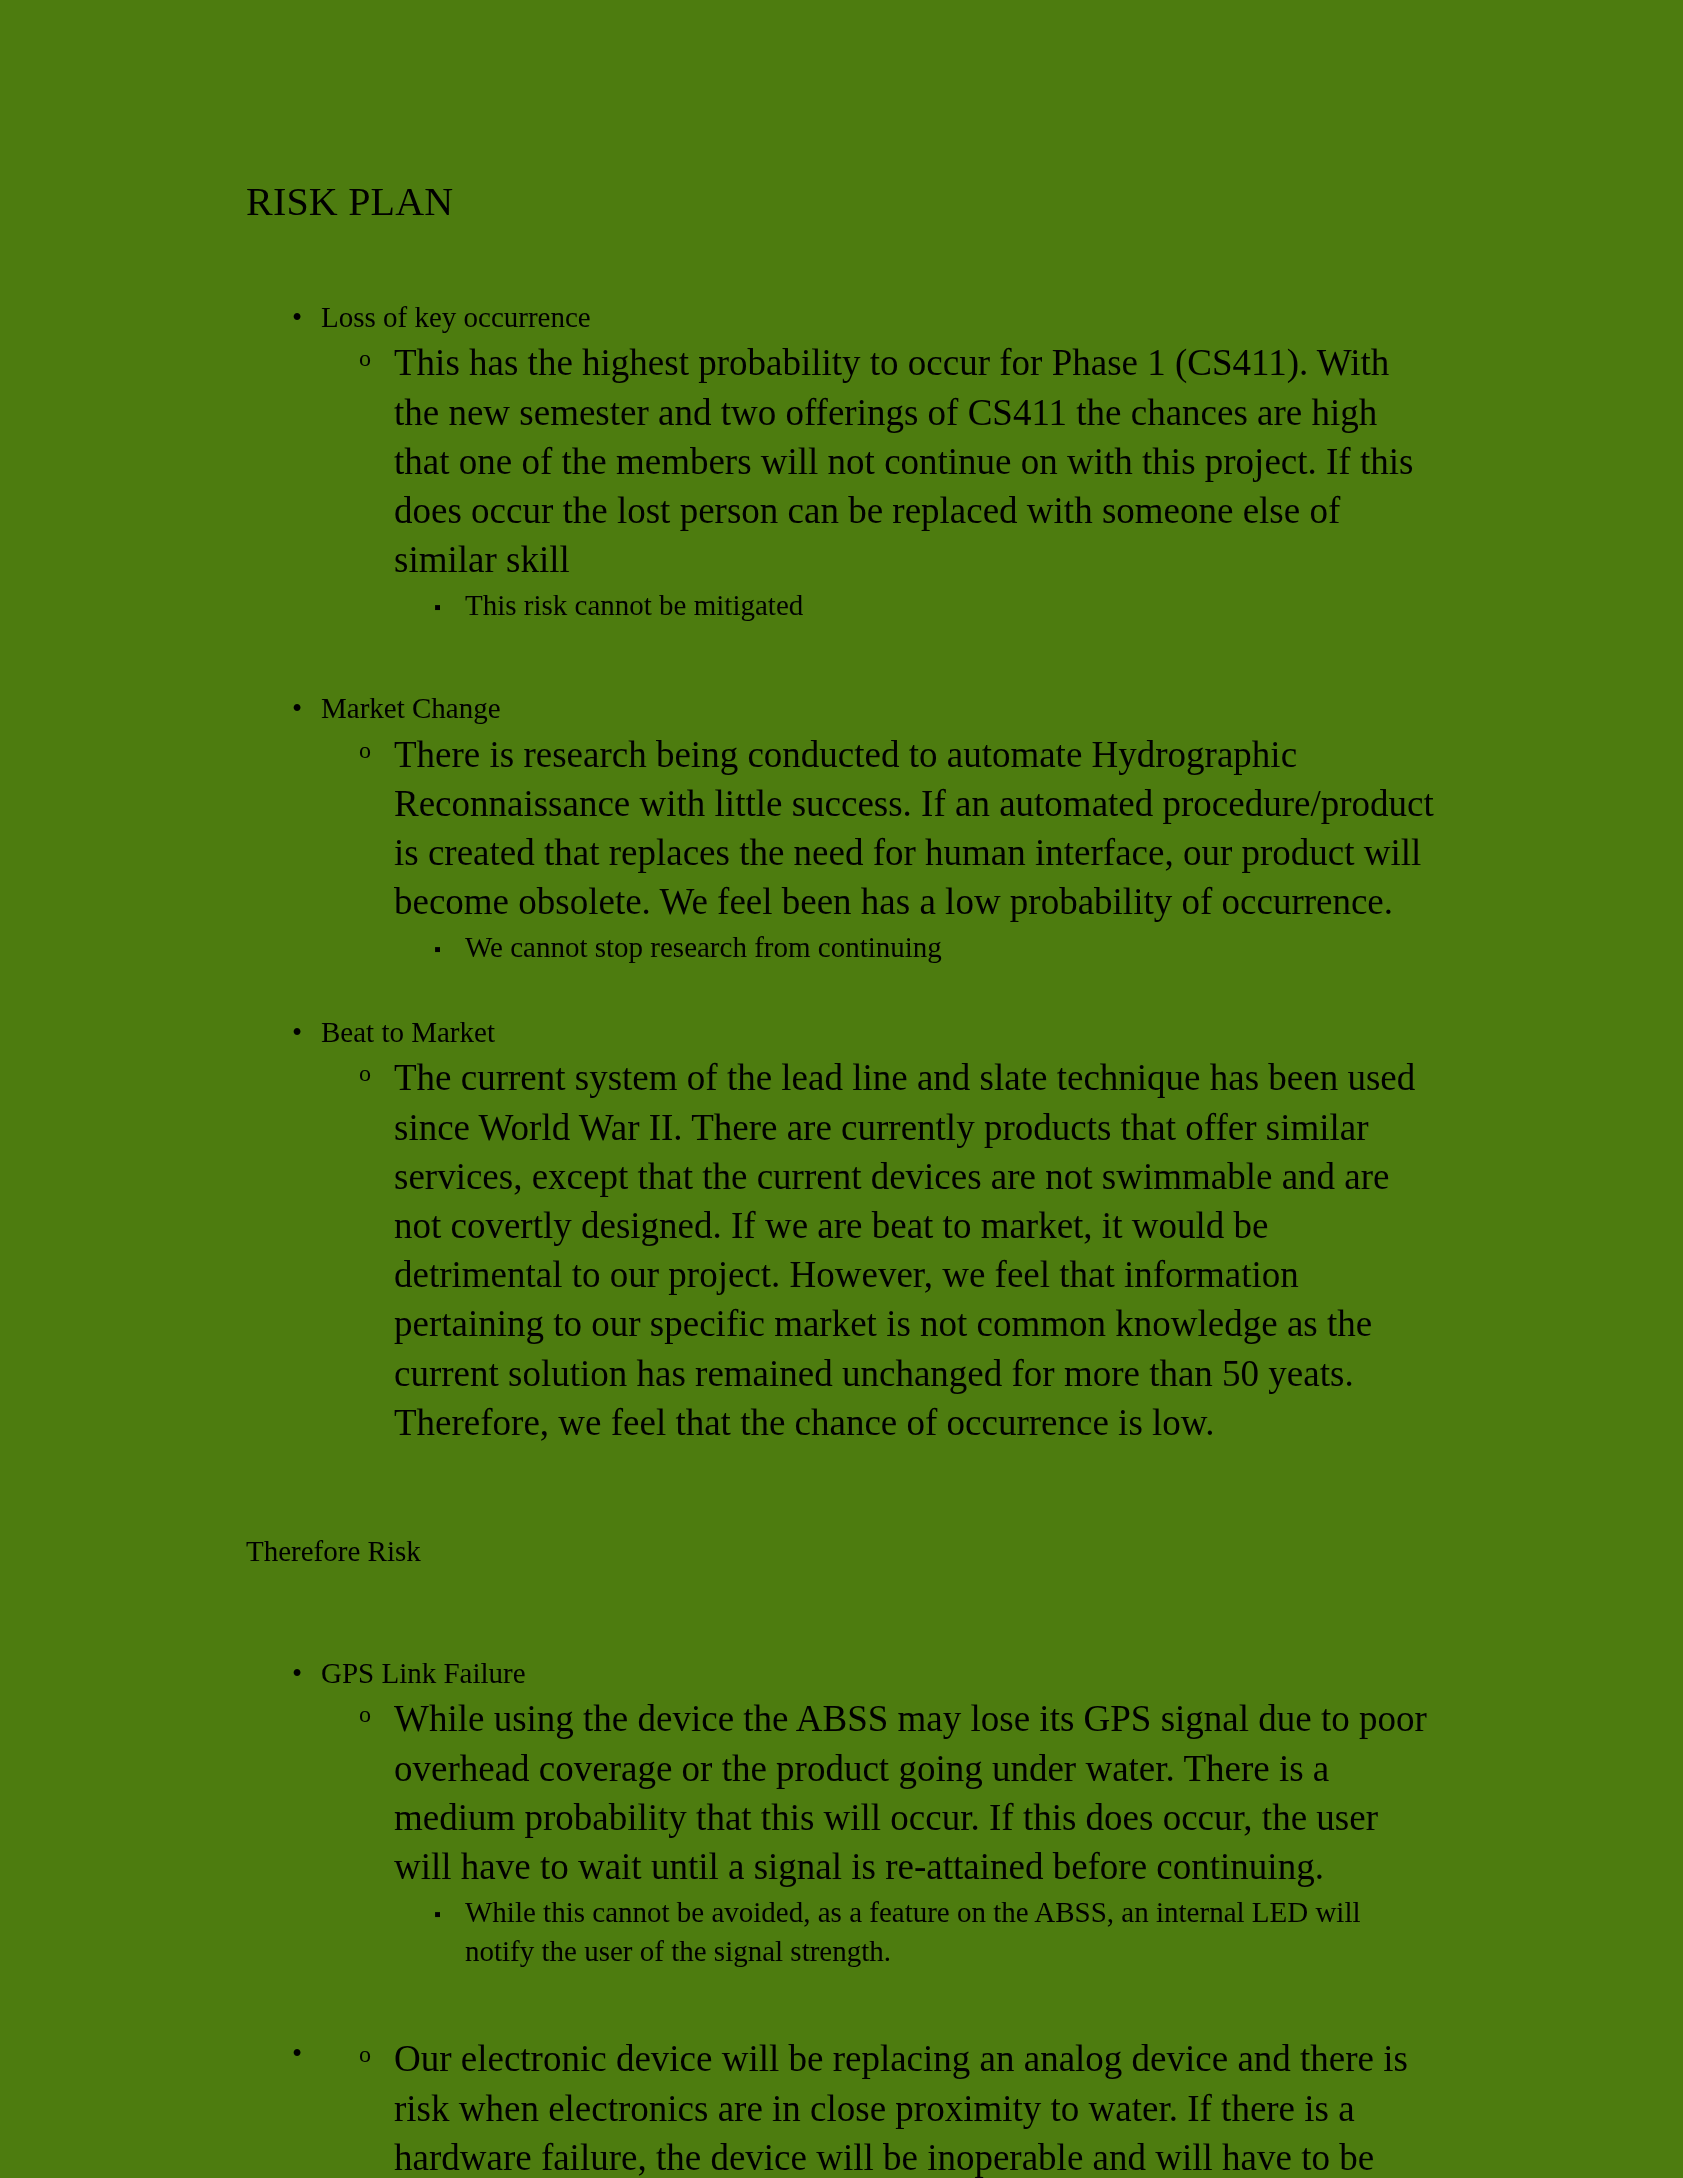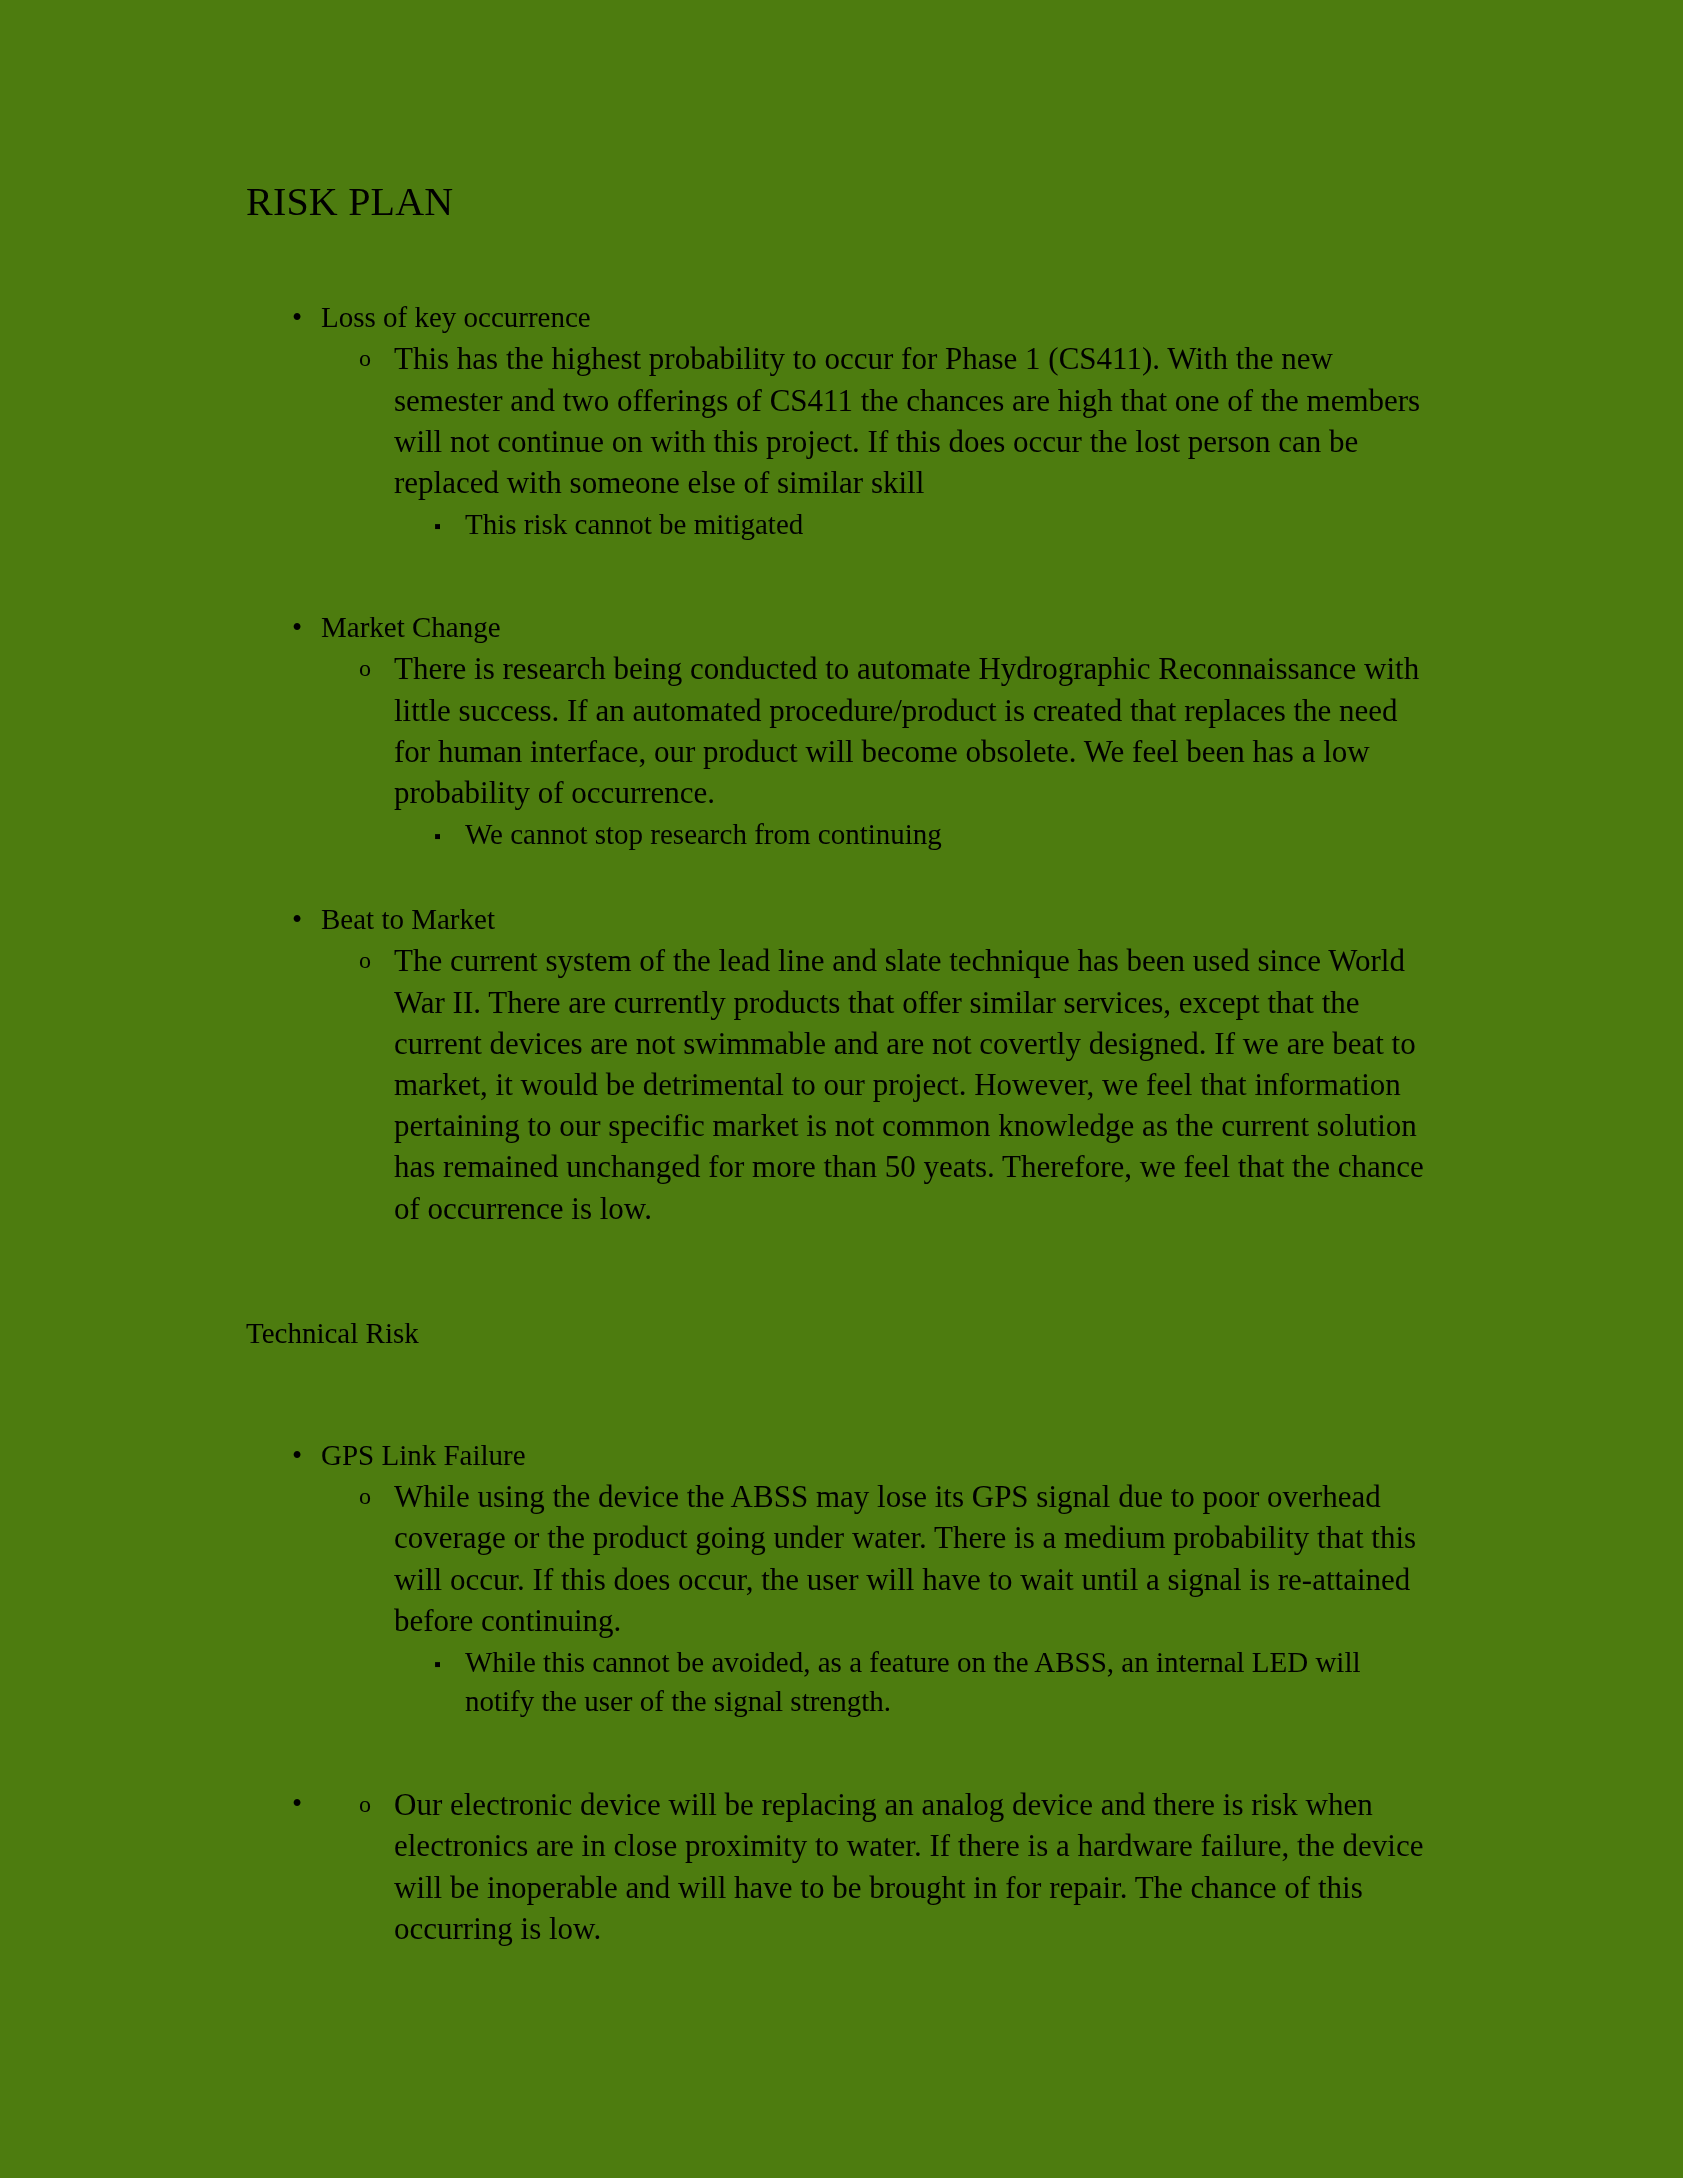--- a/index.html
+++ b/index.html
@@ -78,21 +78,21 @@
     margin-top: 2px;
   }
   li.item2 > .bullet2 {
     position: absolute;
     left: 38px;
     top: 1px;
     font-size: 24px;
     line-height: 1.6;
   }
   .para2 {
-    font-size: 31px;
+    font-size: 37px;
     line-height: 1.33;
     display: block;
     text-align: left;
   }
 
   ul.lvl3 {
     list-style: none;
     margin: 0;
     padding: 0;
   }
@@ -180,21 +180,21 @@
             </li>
           </ul>
         </li>
 
       </ul>
     </div>
 
     <div class="gap-section"></div>
 
     <div class="section">
-      <div class="section-heading">Technical Risk</div>
+      <div class="section-heading">Therefore Risk</div>
 
       <div class="gap-section-sm"></div>
 
       <ul class="lvl1">
 
         <li class="item1">
           <span class="bullet1">•</span>
           <span class="label1">GPS Link Failure</span>
           <ul class="lvl2">
             <li class="item2">

